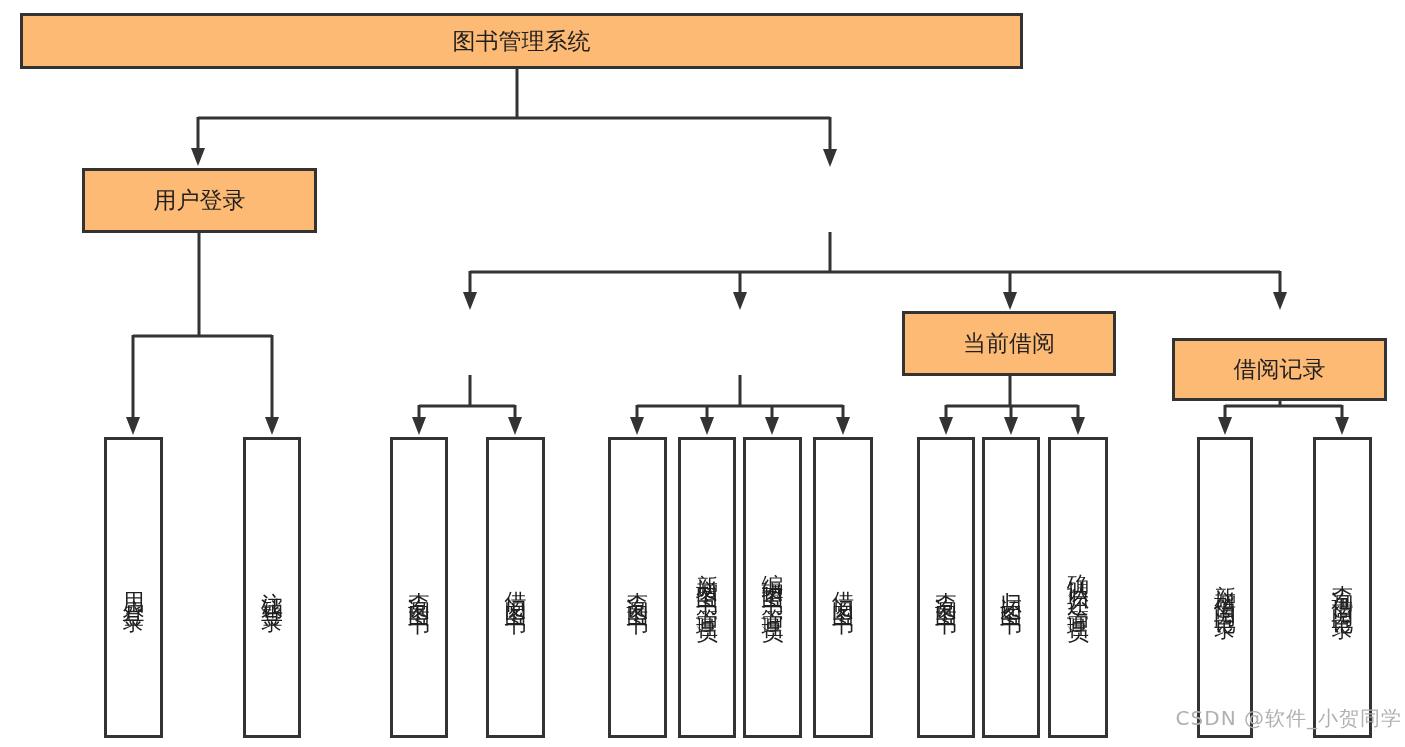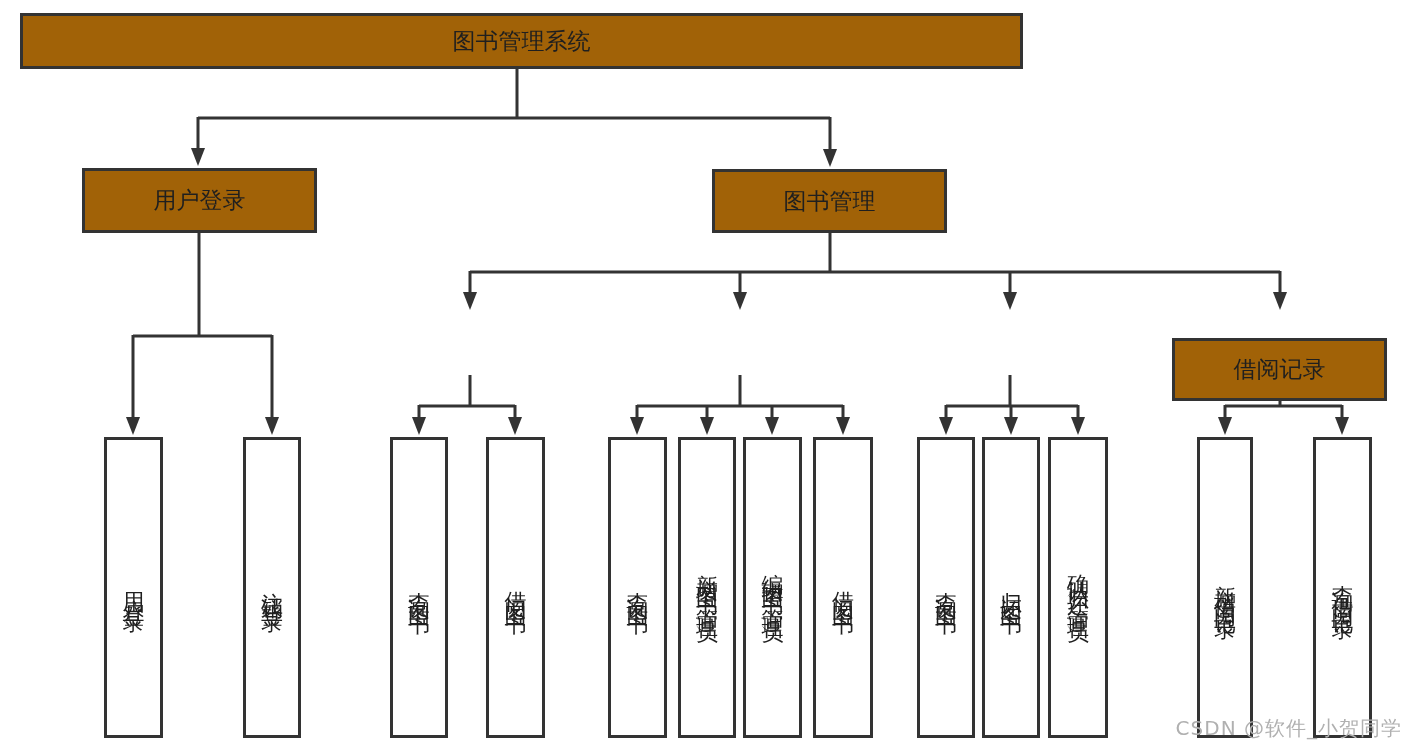--- a/index.html
+++ b/index.html
@@ -18,21 +18,21 @@
   .connectors {
     position: absolute;
     left: 0; top: 0;
     width: 1405px;
     height: 747px;
   }
   .node {
     position: absolute;
     box-sizing: border-box;
     border: 3px solid #333333;
-    background: #a16207;
+    background: #fdba74;
     color: #1f1f1f;
     display: flex;
     align-items: center;
     justify-content: center;
     font-size: 23px;
     text-align: center;
     white-space: nowrap;
   }
   .leaf {
     position: absolute;
@@ -47,21 +47,21 @@
     justify-content: center;
     writing-mode: vertical-rl;
     text-orientation: mixed;
     font-size: 22px;
     letter-spacing: 7px;
     line-height: 1;
   }
   .watermark {
     position: absolute;
     right: 3px;
-    bottom: 5px;
+    bottom: 15px;
     font-size: 20px;
     color: #b0b0b0;
     letter-spacing: 1px;
     white-space: nowrap;
   }
   .stroke { stroke: #333333; stroke-width: 3; fill: none; }
   .arrow { fill: #333333; stroke: none; }
 </style>
 </head>
 <body>
@@ -114,22 +114,22 @@
     <g>
       <path class="stroke" d="M1280 374 V406 M1225 406 H1342 M1225 405 V421 M1342 405 V421"></path>
       <polygon class="arrow" points="1218,417 1232,417 1225,435"></polygon>
       <polygon class="arrow" points="1335,417 1349,417 1342,435"></polygon>
     </g>
   </svg>
 
   <div class="node" style="left:20px; top:13px; width:1003px; height:56px;">图书管理系统</div>
 
   <div class="node" style="left:82px; top:168px; width:235px; height:65px;">用户登录</div>
-  <div class="node" style="left:712px; top:169px; width:235px; height:64px;">图书管理</div>
 
+  <div class="node" style="left:902px; top:311px; width:214px; height:65px;">当前借阅</div>
   <div class="node" style="left:1172px; top:312px; width:215px; height:63px;margin-top:26px;">借阅记录</div>
 
   <div class="leaf" style="left:104px; width:59px;">用户登录</div>
   <div class="leaf" style="left:243px; width:58px;">注销登录</div>
 
   <div class="leaf" style="left:390px; width:58px;">查询图书</div>
   <div class="leaf" style="left:486px; width:59px;">借阅图书</div>
 
   <div class="leaf" style="left:608px; width:59px;">查询图书</div>
   <div class="leaf" style="left:678px; width:58px;">新增图书（管理员）</div>

